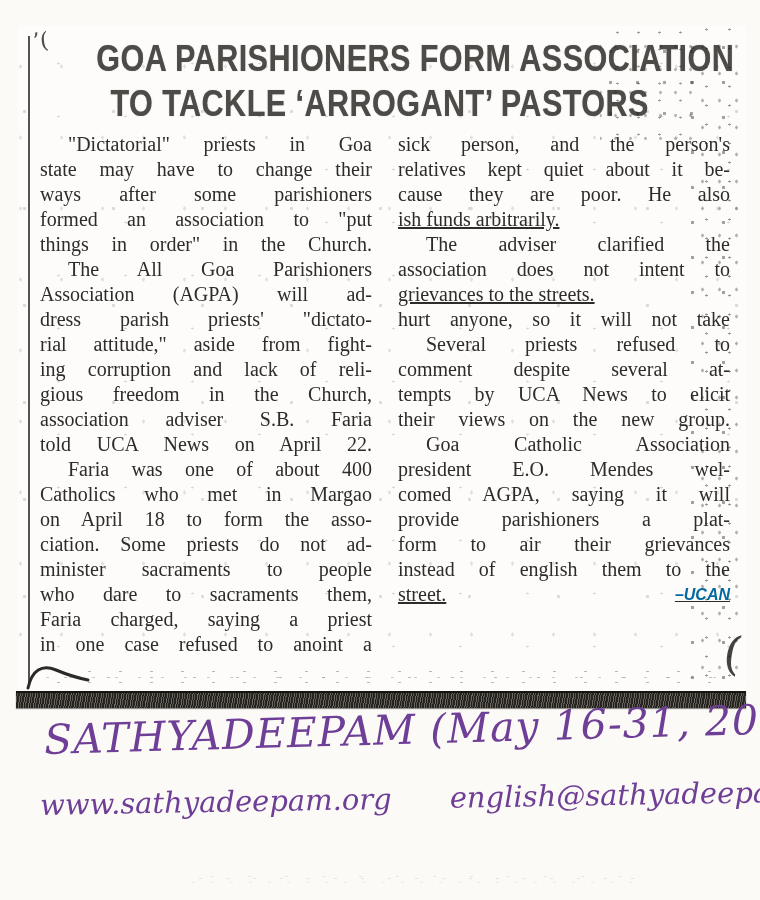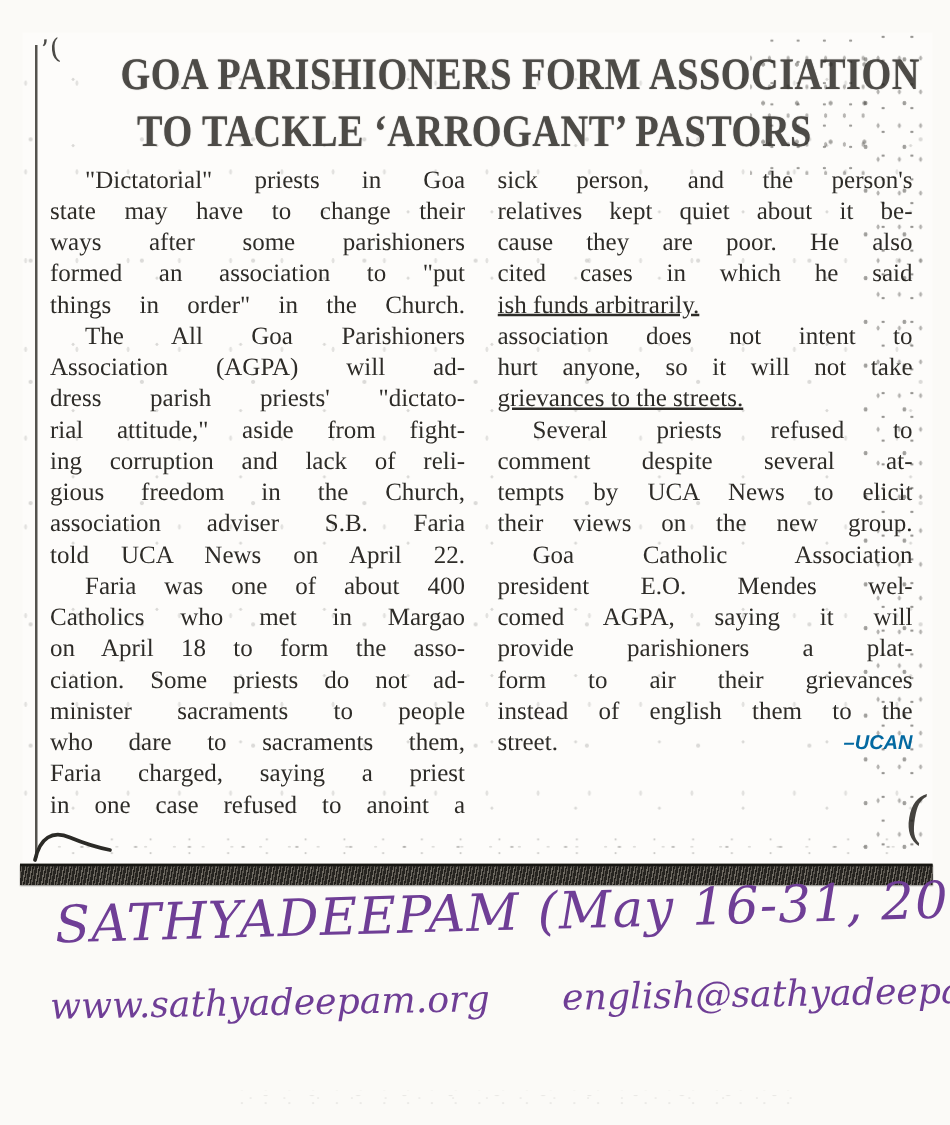--- a/index.html
+++ b/index.html
@@ -26,30 +26,30 @@
   .noise-right{left:688px;top:28px;width:62px;height:668px;opacity:.85;
     background-size:23px 19px,17px 27px,31px 35px;}
   .noise-headline{left:600px;top:30px;width:100px;height:110px;opacity:.8;
     background-size:21px 17px,15px 23px,27px 31px;}
   .noise-above-bar{left:36px;top:666px;width:700px;height:22px;opacity:.55;
     background-size:31px 11px,23px 13px,43px 17px;}
   .noise-bottom-strip{left:180px;top:872px;width:460px;height:14px;opacity:.18;
     background-size:27px 9px,19px 11px,37px 13px;}
   
   .headline{position:absolute;left:40px;top:40px;width:680px;text-align:center;
-    font-family:Liberation Serif, serif;font-weight:bold;color:#4d4b47;line-height:38px;}
+    font-family:Liberation Sans, sans-serif;font-weight:bold;color:#4d4b47;line-height:38px;}
   .headline .hl{display:inline-block;font-size:36px;transform:scaleX(.85);transform-origin:center;
     letter-spacing:.5px;white-space:nowrap;text-shadow:0 0 1px rgba(70,68,64,.55);}
   
   .cols{position:absolute;left:40px;top:132px;width:690px;display:flex;gap:26px;}
   .col{flex:1;font-size:20px;line-height:25px;color:#2e2c28;}
   .tline{text-align:justify;text-align-last:justify;height:25px;overflow:hidden;white-space:nowrap;}
   .tline.nojust{text-align-last:left;text-decoration:underline;}
   .tline.indent{text-indent:28px;}
-  .lastline{display:flex;justify-content:space-between;align-items:center;height:25px;}
+  .lastline{display:flex;justify-content:space-between;align-items:center;height:25px;text-decoration:underline;}
   .byline{font-family:"Liberation Sans",sans-serif;font-style:italic;font-weight:bold;font-size:16px;color:#0369a1;}
   
   .divider{position:absolute;left:16px;top:691px;width:730px;height:15px;
     border-top:2px solid #161511;
     background:
       repeating-linear-gradient(100deg,#201e1a 0 1px,#5a564f 1px 2px,#262420 2px 4px,#6d6961 4px 5px),
       #34322d;
     box-shadow:0 1px 1px rgba(40,38,34,.5);}
   .flourish{position:absolute;left:26px;top:662px;}
   
@@ -97,25 +97,25 @@
         <div class="tline">who dare to sacraments them,</div>
         <div class="tline">Faria charged, saying a priest</div>
         <div class="tline">in one case refused to anoint a</div>
       </div>
   </div>
   <div class="col">
     <div>
         <div class="tline">sick person, and the person's</div>
         <div class="tline">relatives kept quiet about it be-</div>
         <div class="tline">cause they are poor. He also</div>
-        <div class="tline">cited cases in which he said</div>
         <div class="tline nojust">ish funds arbitrarily.</div>
+        <div class="tline indent">The adviser clarified the</div>
         <div class="tline">association does not intent to</div>
+        <div class="tline nojust">grievances to the streets.</div>
         <div class="tline">hurt anyone, so it will not take</div>
-        <div class="tline nojust">grievances to the streets.</div>
         <div class="tline indent">Several priests refused to</div>
         <div class="tline">comment despite several at-</div>
         <div class="tline">tempts by UCA News to elicit</div>
         <div class="tline">their views on the new group.</div>
         <div class="tline indent">Goa Catholic Association</div>
         <div class="tline">president E.O. Mendes wel-</div>
         <div class="tline">comed AGPA, saying it will</div>
         <div class="tline">provide parishioners a plat-</div>
         <div class="tline">form to air their grievances</div>
         <div class="tline">instead of english them to the</div>

